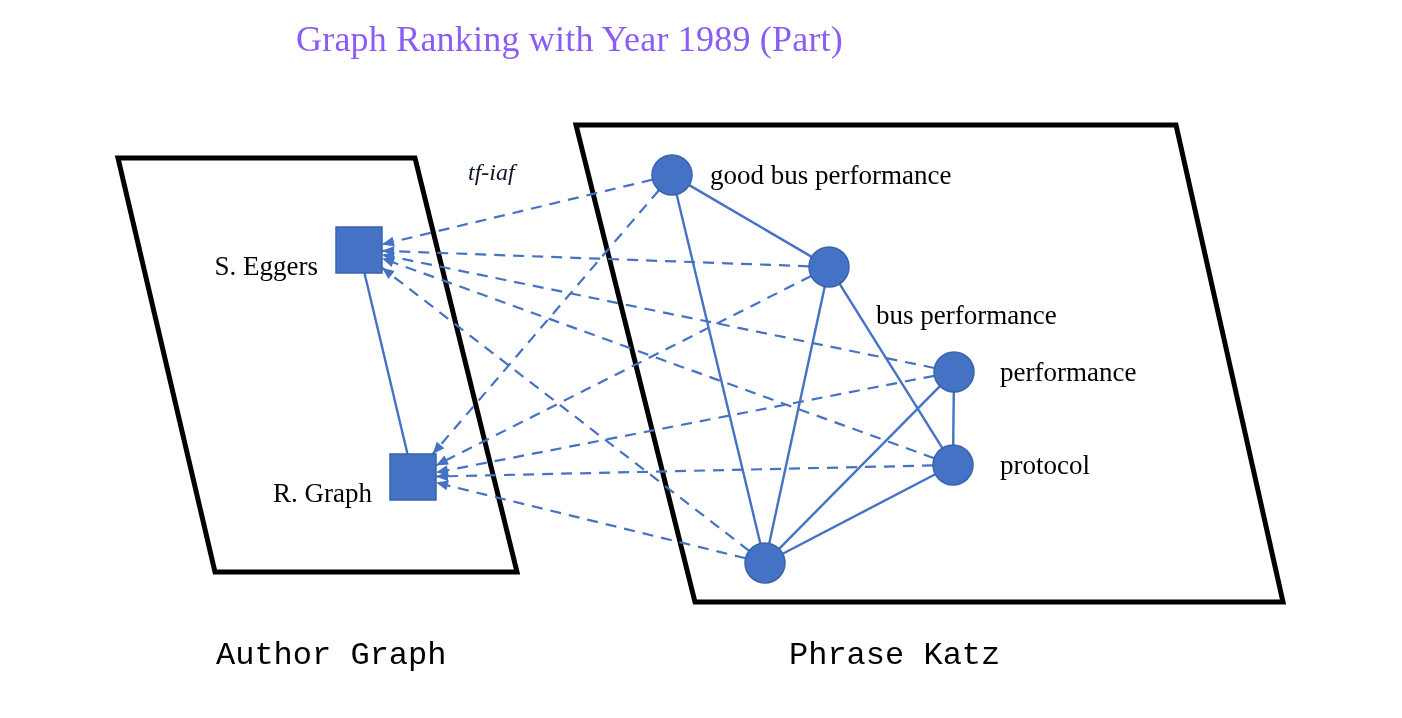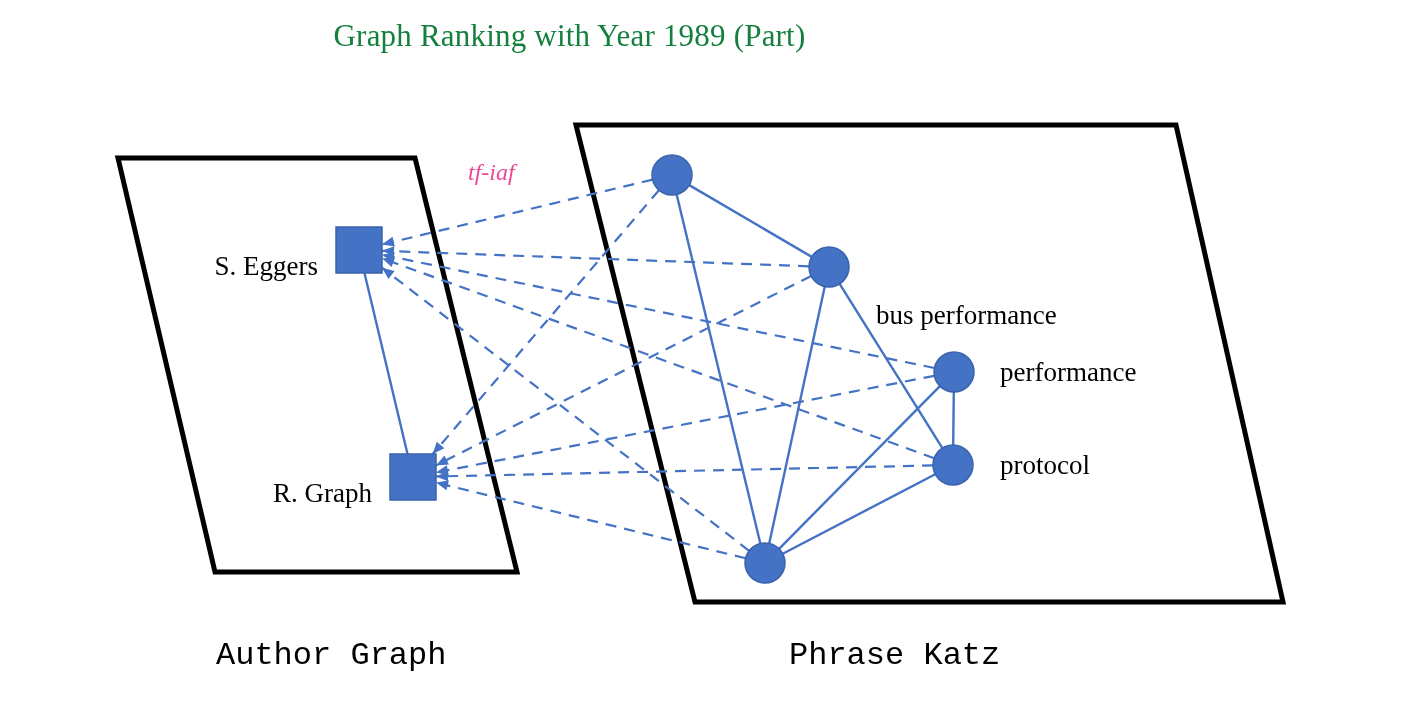--- a/index.html
+++ b/index.html
@@ -26,43 +26,43 @@
     top: 0;
     width: 1402px;
     height: 718px;
   }
   .title {
     position: absolute;
     left: 0;
     top: 18px;
     width: 1139px;
     text-align: center;
-    font-size: 31px;
+    font-size: 36px;
     font-family: "Liberation Serif", "DejaVu Serif", serif;
-    color: #15803d;
+    color: #8b5cf6;
     letter-spacing: 0.2px;
   }
   .node-label {
     position: absolute;
     font-size: 27px;
     font-family: "Liberation Serif", "DejaVu Serif", serif;
     color: #000000;
     white-space: nowrap;
     line-height: 1;
   }
   .node-label.right-aligned {
     text-align: right;
     margin-top: 16px;
   }
   .edge-weight-label {
     position: absolute;
     font-size: 24px;
     font-style: italic;
     font-family: "Liberation Serif", "DejaVu Serif", serif;
-    color: #ec4899;
+    color: #0f172a;
     white-space: nowrap;
   }
   .panel-caption {
     position: absolute;
     font-size: 32px;
     font-family: Liberation Mono, monospace;
     color: #000000;
     white-space: nowrap;
   }
 </style>
@@ -122,20 +122,21 @@
         <circle cx="953" cy="465" r="20" fill="#4472C4" stroke="#3A63AD" stroke-width="1.5"></circle>
         <circle cx="765" cy="563" r="20" fill="#4472C4" stroke="#3A63AD" stroke-width="1.5"></circle>
       </g>
   </svg>
 
   <div class="edge-weight-label" id="tf-iaf-label" style="left: 468px; top: 172px; transform: translateY(-50%);">tf-iaf</div>
 
   <div class="node-label right-aligned" id="label-eggers" style="left: 0px; top: 250px; width: 318px; transform: translateY(-50%);">S. Eggers</div>
   <div class="node-label right-aligned" id="label-katz" style="left: 0px; top: 477px; width: 372px; transform: translateY(-50%);">R. Graph</div>
 
+  <div class="node-label" id="label-good-bus-performance" style="left: 710px; top: 175px; transform: translateY(-50%);">good bus performance</div>
   <div class="node-label" id="label-bus-performance" style="left: 876px; top: 267px; transform: translateY(-50%); margin-top: 48px;">bus performance</div>
   <div class="node-label" id="label-performance" style="left: 1000px; top: 372px; transform: translateY(-50%);">performance</div>
   <div class="node-label" id="label-protocol" style="left: 1000px; top: 465px; transform: translateY(-50%);">protocol</div>
 
   <div class="panel-caption" id="caption-author-graph" style="left: 216px; top: 655px; transform: translateY(-50%);">Author Graph</div>
   <div class="panel-caption" id="caption-phrase-graph" style="left: 789px; top: 655px; transform: translateY(-50%);">Phrase Katz</div>
 
 </div>
 
 </body></html>

